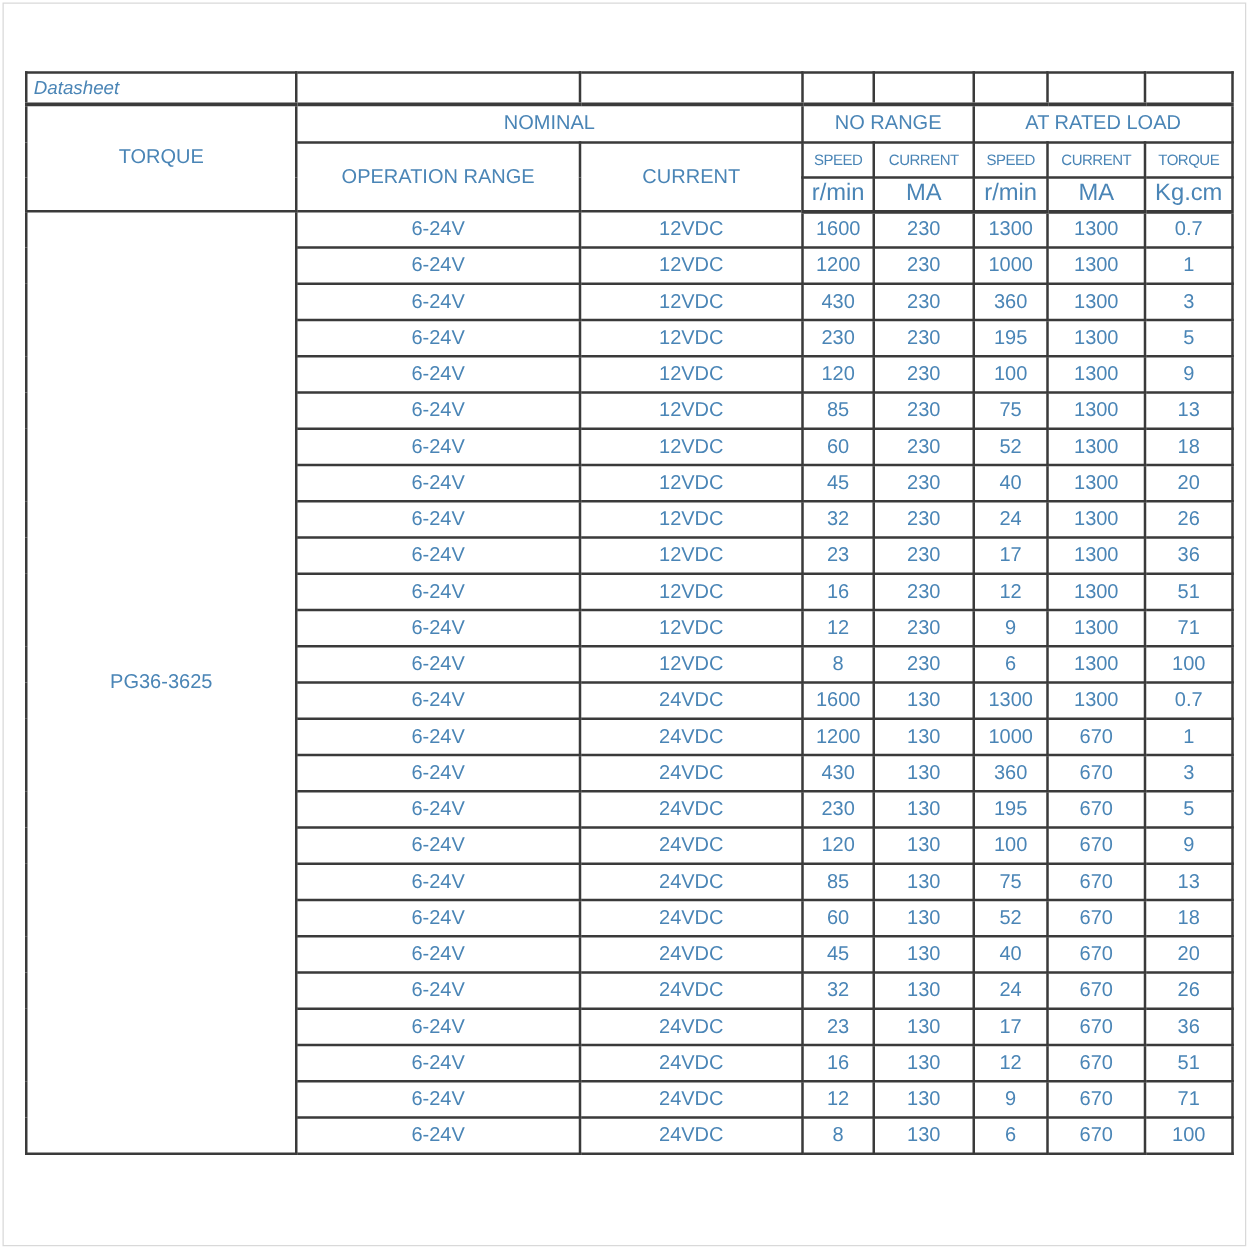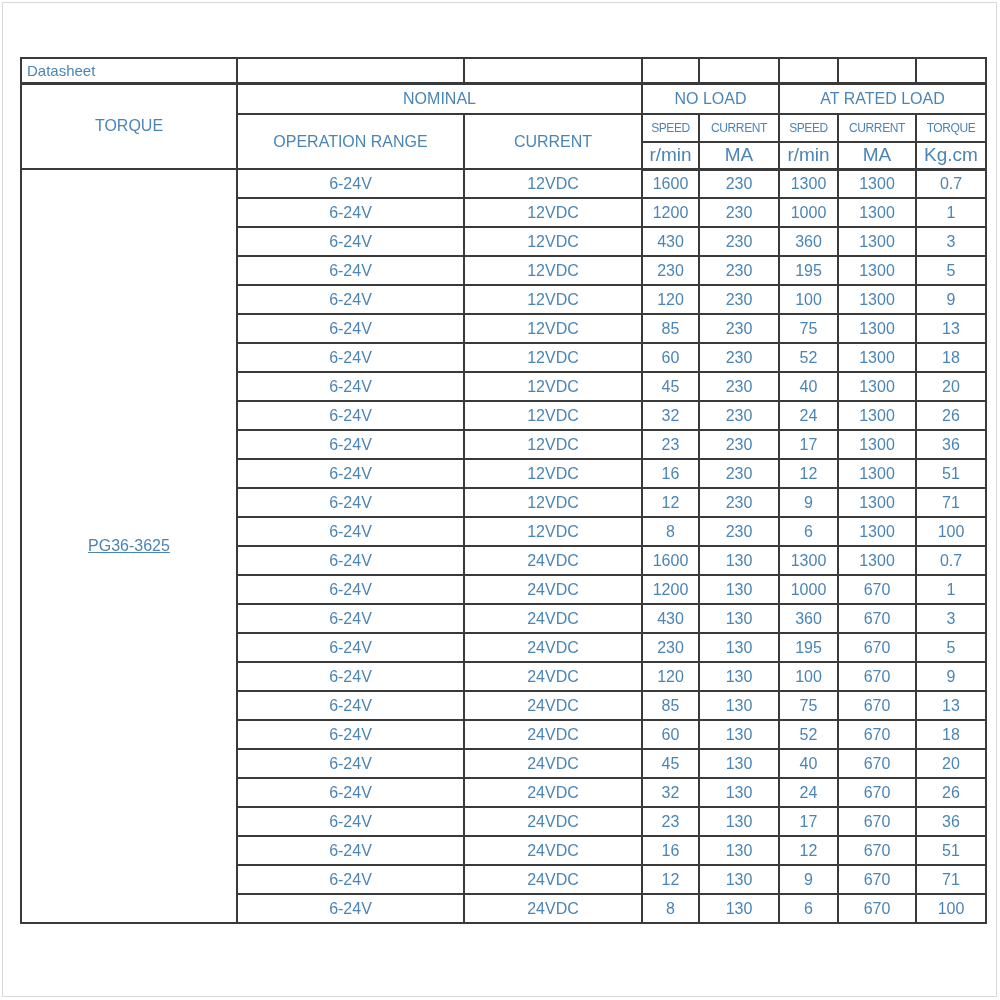--- a/index.html
+++ b/index.html
@@ -36,28 +36,28 @@
     text-align: center;
     vertical-align: middle;
     font-weight: normal;
     font-size: 16px;
     white-space: nowrap;
     overflow: hidden;
     padding: 0;
   }
   tr.row-datasheet { height: 25px; }
   tr.row-datasheet td { border-bottom-width: 3px; font-size: 15px; }
-  td.datasheet-cell { text-align: left; padding-left: 5px; }
+  td.datasheet-cell { text-align: left; padding-left: 5px; font-style: italic; }
   tr.row-groups { height: 31px; }
   tr.row-subheads { height: 28px; margin-top: 36px; }
   tr.row-subheads th.narrow { font-size: 12px; letter-spacing: -0.4px; }
   tr.row-units { height: 27px; }
   tr.row-units td { font-size: 19px; border-bottom-width: 3px; }
   tbody tr { height: 29px; }
-  td.model-cell { font-size: 16px; text-decoration: underline; }
+  td.model-cell { font-size: 16px; }
 </style>
 </head>
 <body>
 
 <div class="page-frame"></div>
 
 <table class="spec-table">
   <colgroup>
     <col style="width:216px">
     <col style="width:227px">
@@ -75,21 +75,21 @@
       <td></td>
       <td></td>
       <td></td>
       <td></td>
       <td></td>
       <td></td>
     </tr>
     <tr class="row-groups">
       <th rowspan="3">TORQUE</th>
       <th colspan="2">NOMINAL</th>
-      <th colspan="2">NO LOAD</th>
+      <th colspan="2">NO RANGE</th>
       <th colspan="3">AT RATED LOAD</th>
     </tr>
     <tr class="row-subheads">
       <th rowspan="2">OPERATION RANGE</th>
       <th rowspan="2">CURRENT</th>
       <th class="narrow">SPEED</th>
       <th class="narrow">CURRENT</th>
       <th class="narrow">SPEED</th>
       <th class="narrow">CURRENT</th>
       <th class="narrow">TORQUE</th>

